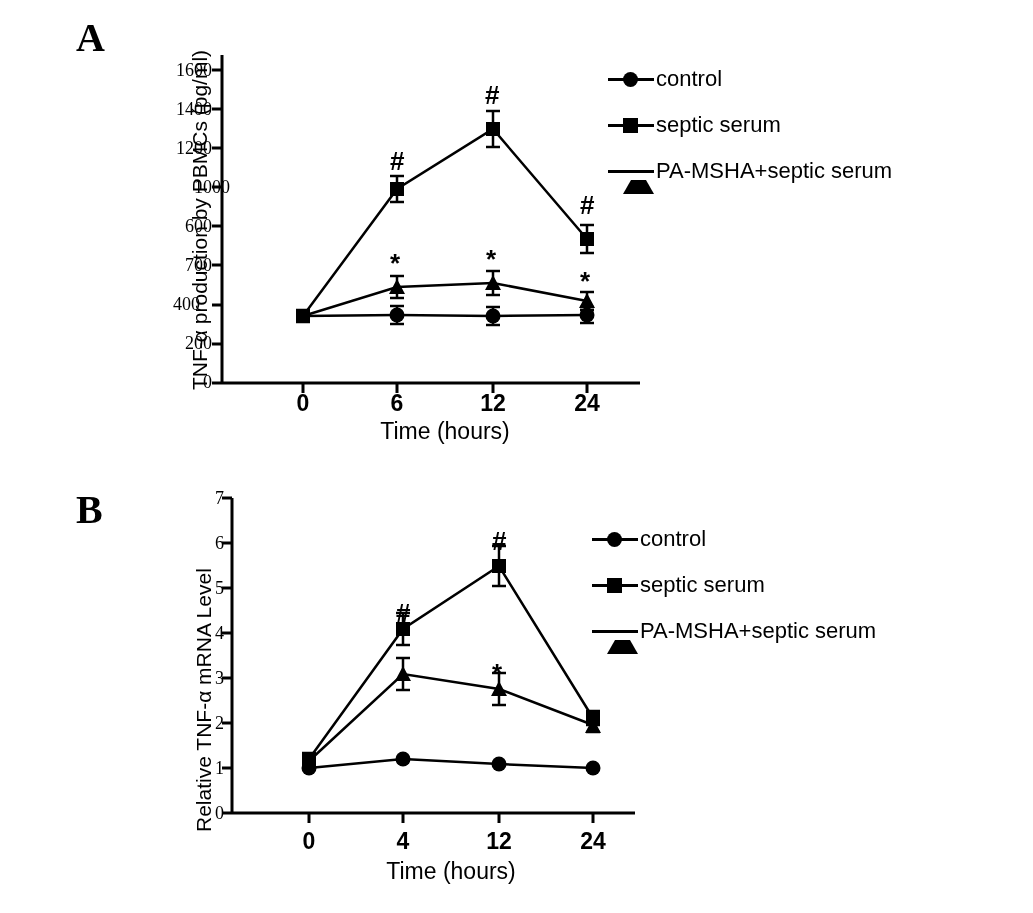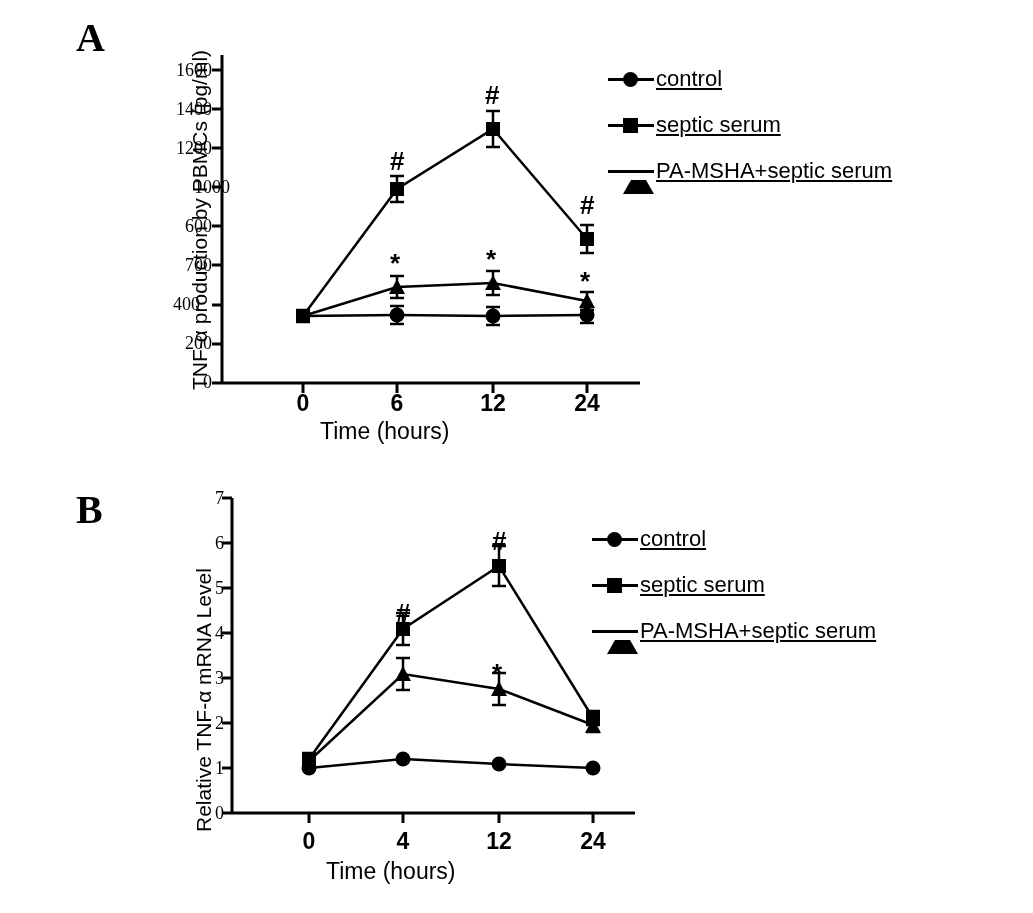--- a/index.html
+++ b/index.html
@@ -19,40 +19,39 @@
     position:absolute;
     transform-origin:0 0;
     transform:rotate(-90deg);
     white-space:nowrap;
     font-size:21px;
     letter-spacing:0px;
   }
   .xlabel{
     position:absolute;
     font-size:23px;
-    text-align:left;
+    text-align:center;
     white-space:nowrap;
   }
   .tick-label{
     position:absolute;
     font-size:18px;
     white-space:nowrap;
     text-align:right;
     font-family:Liberation Serif, serif;
   }
   .xtick-label{
     position:absolute;
     font-size:23px;
     font-weight:bold;
     white-space:nowrap;
     text-align:center;
   }
   .legend{
     position:absolute;
-    text-decoration:underline;
   }
   .legend-row{
     display:flex;
     align-items:center;
     height:34px;
   }
   .legend-mark{
     width:46px;
     height:16px;
     position:relative;

